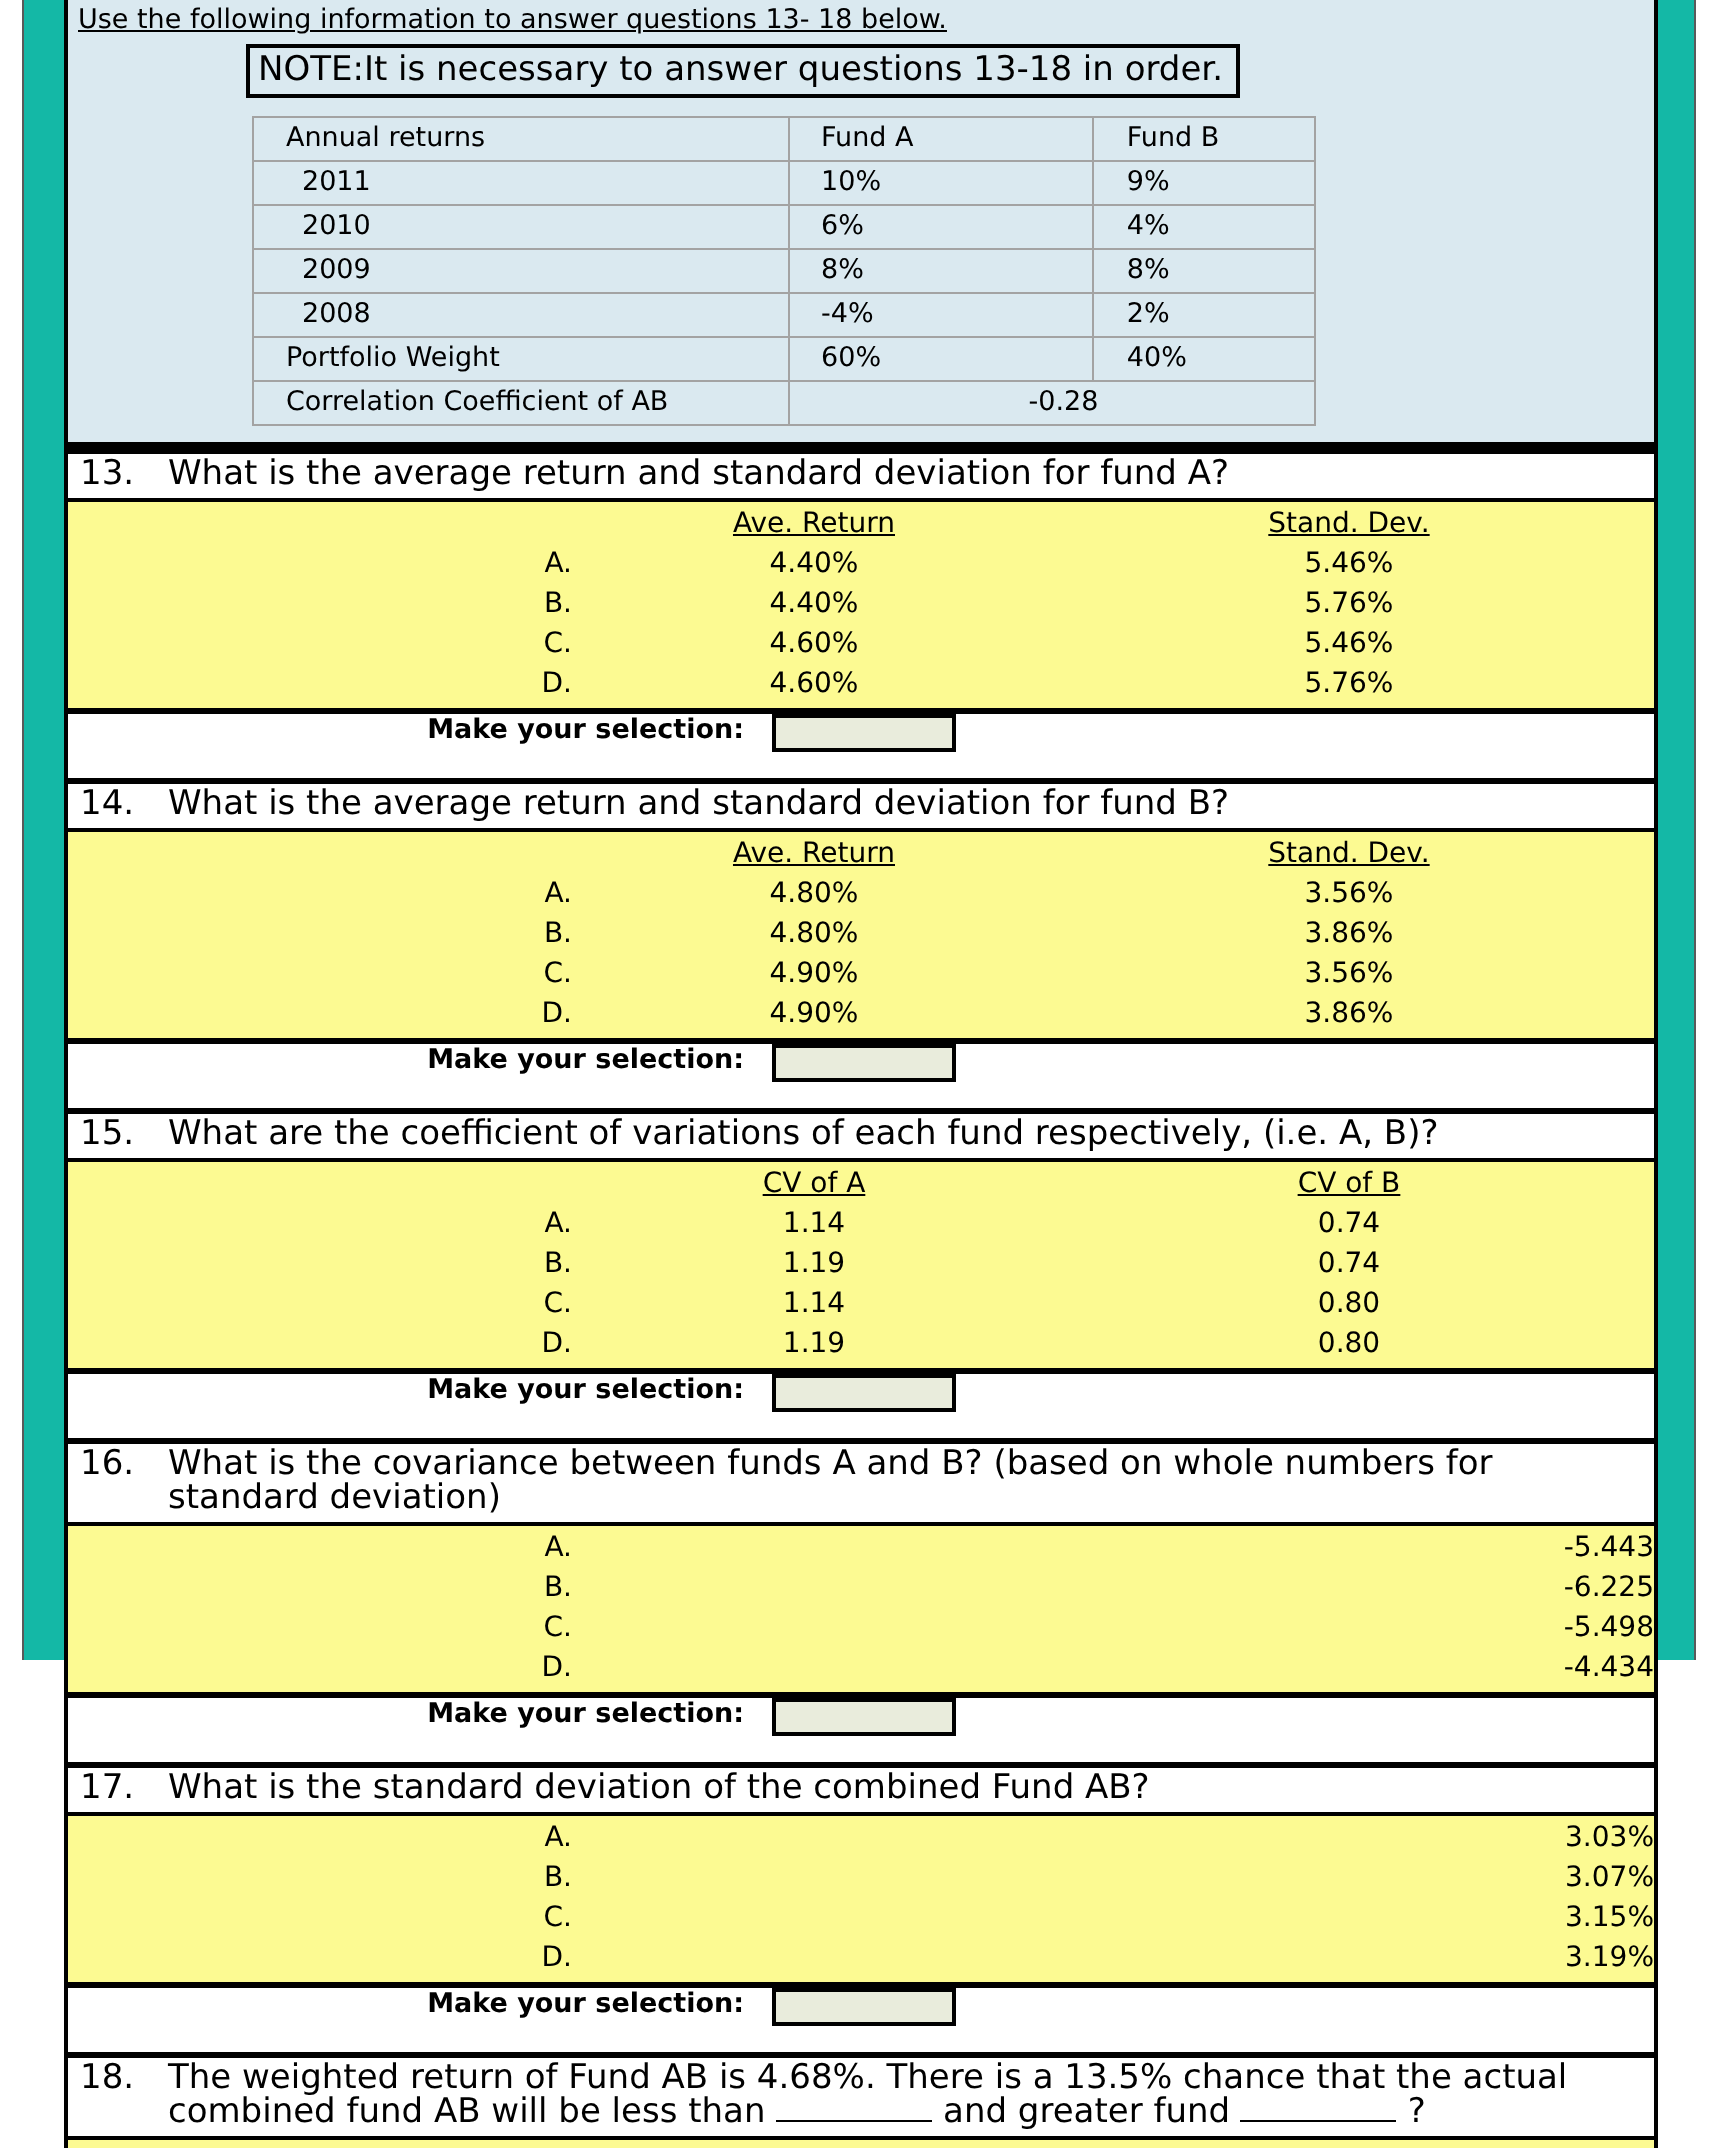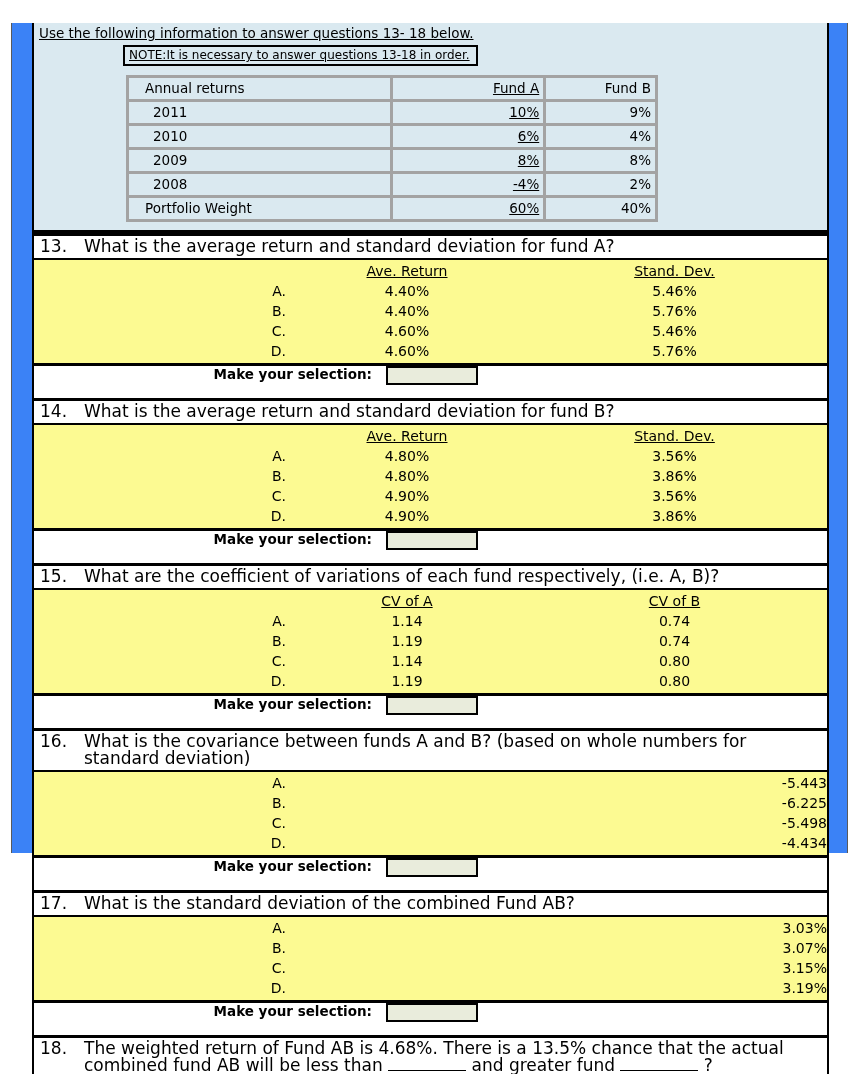--- a/index.html
+++ b/index.html
@@ -16,25 +16,24 @@
     overflow: hidden;
   }
 
   
   .page-frame {
     position: absolute;
     left: 11px;
     top: 0px;
     width: 837px;
     height: 830px;
-    background: #3b82f6;
+    background: #14b8a6;
     box-sizing: border-box;
     border-left: 1px solid #5a5a5a;
     border-right: 1px solid #5a5a5a;
-    margin-top: 23px;
   }
   .page-inner {
     position: absolute;
     left: 20px;
     top: 0px;
     width: 797px;
     background: #ffffff;
     box-sizing: border-box;
     border-left: 2px solid #000;
     border-right: 2px solid #000;
@@ -52,44 +51,43 @@
     padding: 2px 4px 3px 5px;
     font-size: 13.5px;
     text-decoration: underline;
     white-space: nowrap;
   }
   .note-box {
     margin: 1px 0 9px 89px;
     display: inline-block;
     border: 2px solid #000;
     padding: 1px 6px 2px 4px;
-    font-size: 12px;
+    font-size: 17px;
     background: #DAE9F0;
     white-space: nowrap;
-    text-decoration: underline;
   }
   .note-wrap { padding-left: 0; }
 
   
   table.fund-table {
     margin-left: 92px;
     border-collapse: collapse;
     width: 532px;
     background: #DAE9F0;
     font-size: 13.5px;
   }
   table.fund-table td {
-    border: 3px solid #a3a3a3;
+    border: 1px solid #a3a3a3;
     padding: 1px 4px 2px 16px;
     height: 18px;
   }
   table.fund-table td.c-label { text-align: left; width: 278px; }
   table.fund-table td.c-year  { text-align: left; padding-left: 24px; }
-  table.fund-table td.c-a     { text-align: right; width: 150px; text-decoration: underline; }
-  table.fund-table td.c-b     { text-align: right; width: 100px; }
+  table.fund-table td.c-a     { text-align: left; width: 150px; }
+  table.fund-table td.c-b     { text-align: left; width: 100px; }
   table.fund-table td.c-span  { text-align: center; }
   table.fund-table tr.head td { font-size: 13.5px; }
 
   
   .q-block {
     border-top: 3px solid #000;
     background: #ffffff;
   }
   .q-block:first-of-type { border-top: none; }
   .q-stem {
@@ -212,20 +210,24 @@
           <tr>
             <td class="c-year">2008</td>
             <td class="c-a">-4%</td>
             <td class="c-b">2%</td>
           </tr>
           <tr>
             <td class="c-label">Portfolio Weight</td>
             <td class="c-a">60%</td>
             <td class="c-b">40%</td>
           </tr>
+          <tr>
+            <td class="c-label">Correlation Coefficient of AB</td>
+            <td class="c-span" colspan="2">-0.28</td>
+          </tr>
         </tbody>
       </table>
     </div>
 
     <div class="q-block">
       <div class="q-stem">
         <span class="qnum">13.</span><span class="qtext">What is the average return and standard deviation for fund A?</span>
       </div>
       <div class="answers">
         <table class="ans-table">

